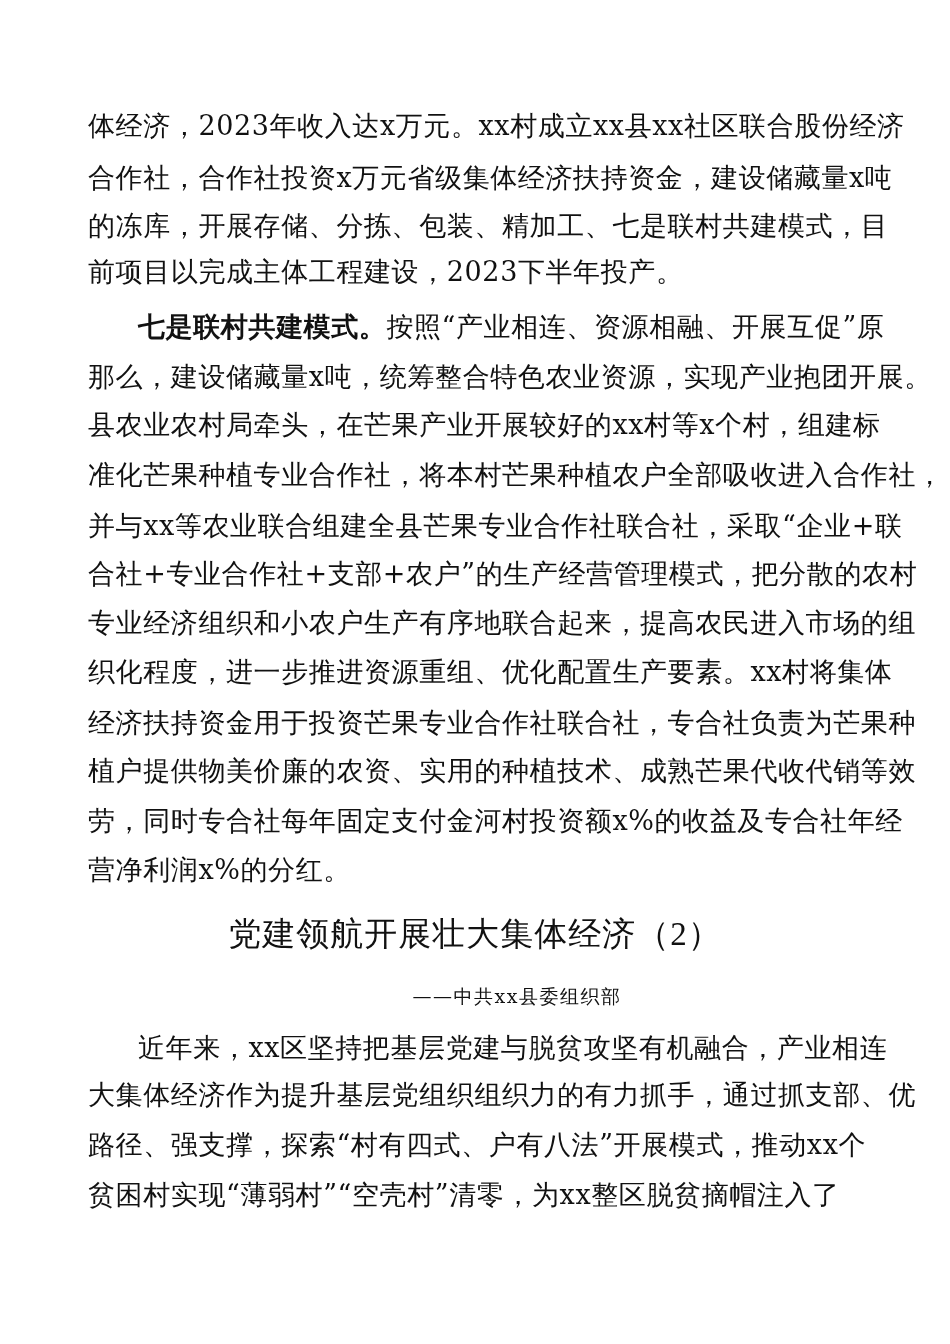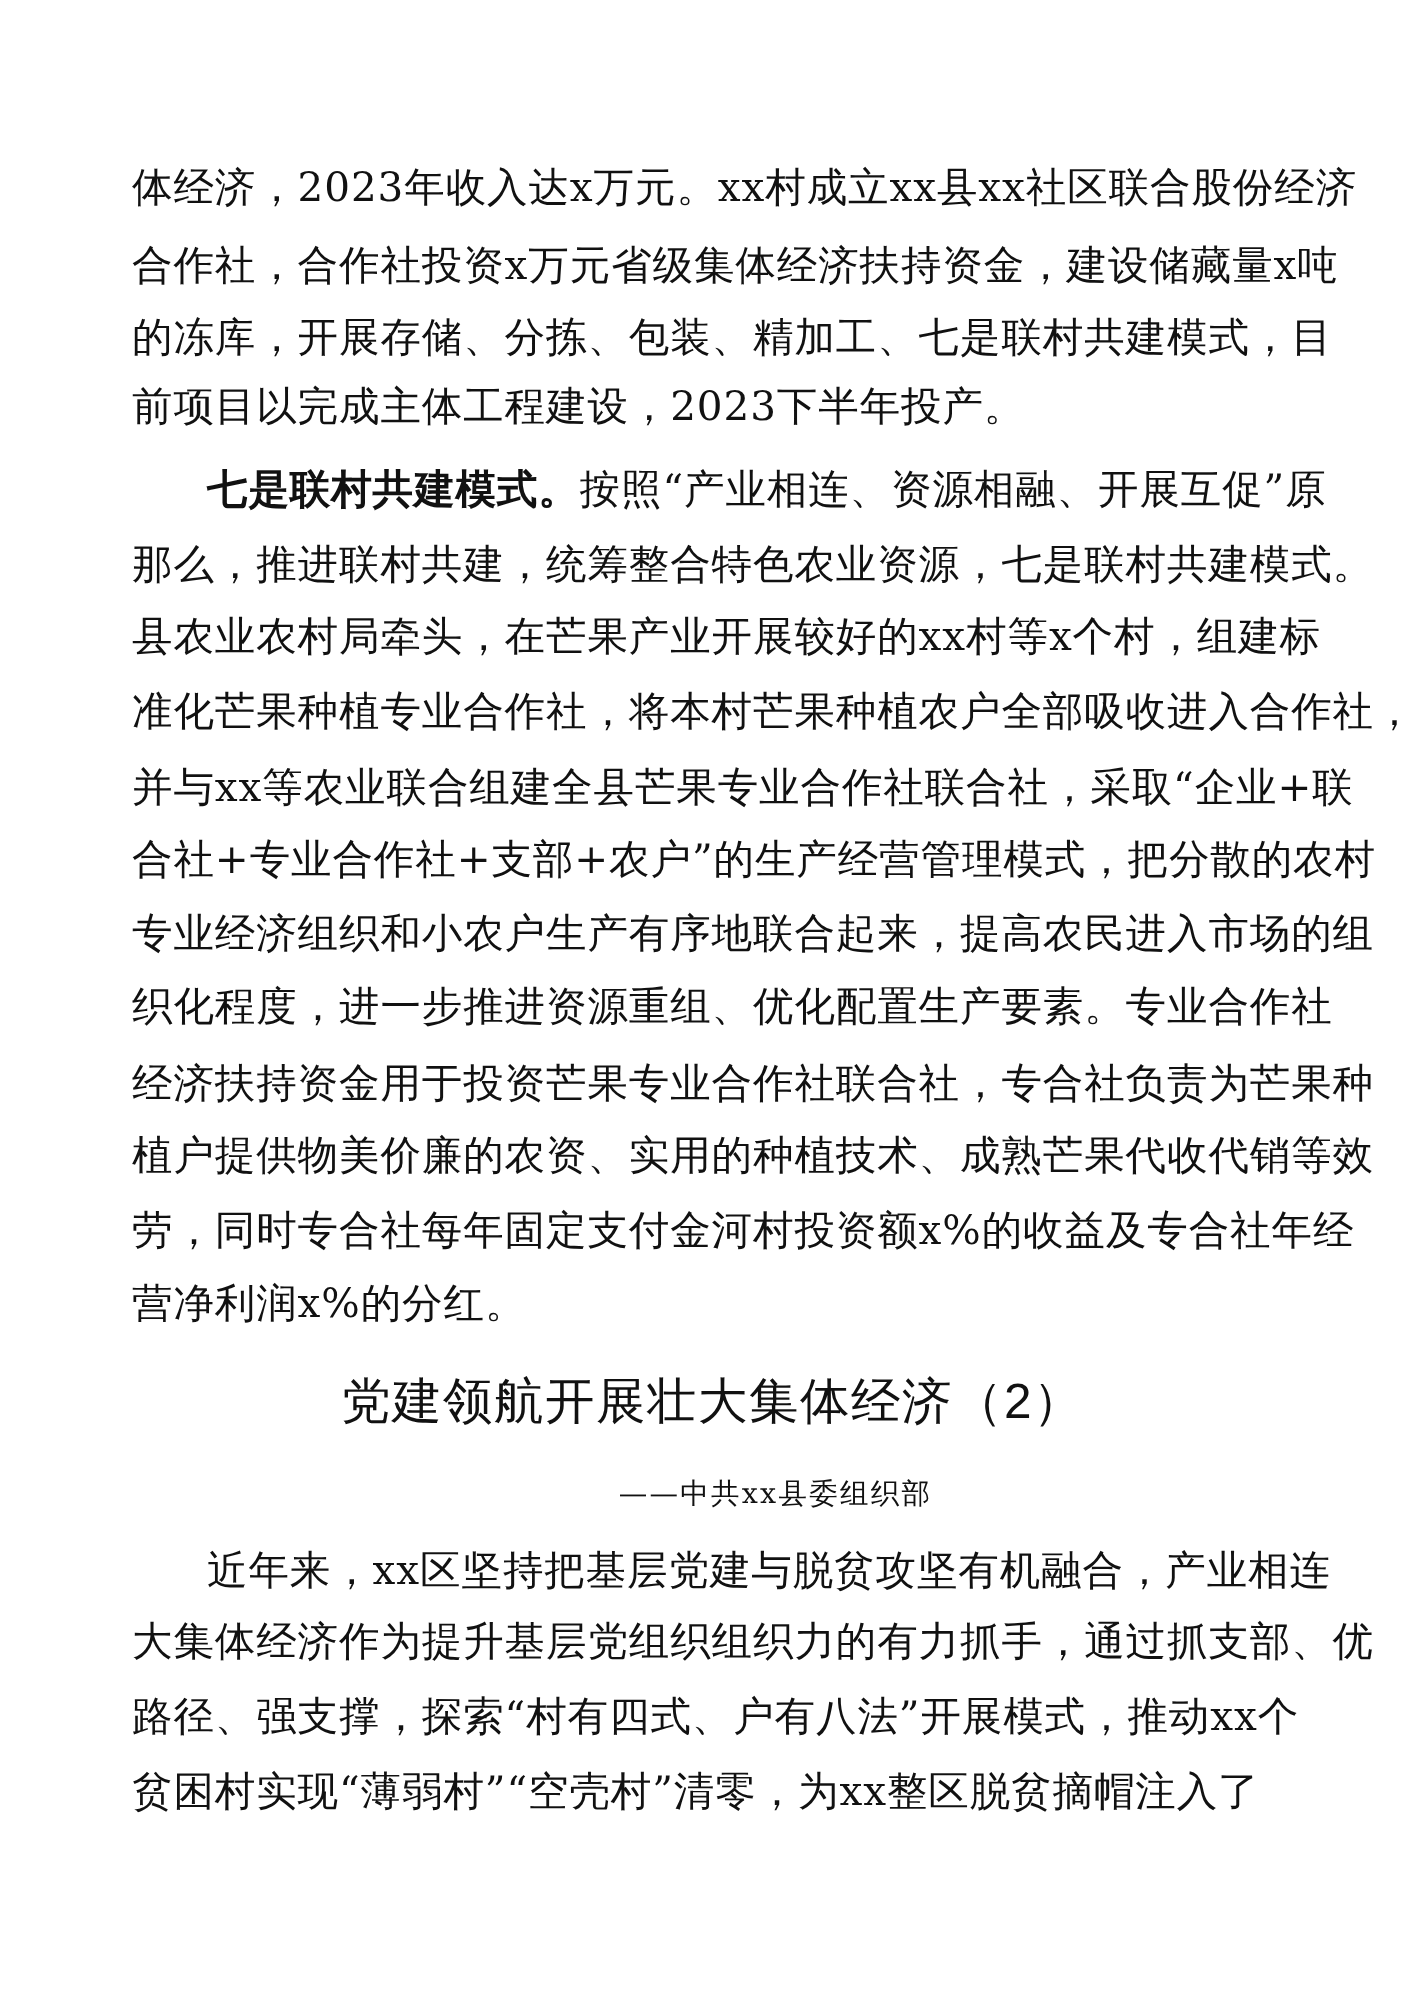--- a/index.html
+++ b/index.html
@@ -36,21 +36,21 @@
     .lead {
       font-family: "DejaVu Sans", "Liberation Sans", sans-serif;
       font-weight: bold;
     }
     .title {
       position: absolute;
       left: 0;
       width: 950px;
       top: 912px;
       text-align: center;
-      font-family: Liberation Sans, sans-serif;
+      font-family: Liberation Serif, serif;
       font-size: 33px;
       line-height: 44px;
       letter-spacing: 1px;
       white-space: nowrap;
       font-weight: normal;
     }
     .subtitle {
       position: absolute;
       left: 0;
       width: 950px;
@@ -74,27 +74,27 @@
     <div class="line" style="top:111px">体经济，2023年收入达x万元。xx村成立xx县xx社区联合股份经济</div>
     <div class="line" style="top:163px">合作社，合作社投资x万元省级集体经济扶持资金，建设储藏量x吨</div>
     <div class="line" style="top:211px">的冻库，开展存储、分拣、包装、精加工、七是联村共建模式，目</div>
     <div class="line" style="top:257px">前项目以完成主体工程建设，2023下半年投产。</div>
   </div>
 
   <div>
     <div class="line indent" style="top:312px">
       <span class="lead">七是联村共建模式。</span><span>按照“产业相连、资源相融、开展互促”原</span>
     </div>
-    <div class="line" style="top:362px">那么，推进联村共建，统筹整合特色农业资源，七是联村共建模式。</div>
+    <div class="line" style="top:362px">那么，建设储藏量x吨，统筹整合特色农业资源，实现产业抱团开展。</div>
     <div class="line" style="top:410px">县农业农村局牵头，在芒果产业开展较好的xx村等x个村，组建标</div>
     <div class="line" style="top:460px">准化芒果种植专业合作社，将本村芒果种植农户全部吸收进入合作社，</div>
     <div class="line" style="top:511px">并与xx等农业联合组建全县芒果专业合作社联合社，采取“企业+联</div>
     <div class="line" style="top:559px">合社+专业合作社+支部+农户”的生产经营管理模式，把分散的农村</div>
     <div class="line" style="top:608px">专业经济组织和小农户生产有序地联合起来，提高农民进入市场的组</div>
-    <div class="line" style="top:657px">织化程度，进一步推进资源重组、优化配置生产要素。专业合作社</div>
+    <div class="line" style="top:657px">织化程度，进一步推进资源重组、优化配置生产要素。xx村将集体</div>
     <div class="line" style="top:708px">经济扶持资金用于投资芒果专业合作社联合社，专合社负责为芒果种</div>
     <div class="line" style="top:756px">植户提供物美价廉的农资、实用的种植技术、成熟芒果代收代销等效</div>
     <div class="line" style="top:806px">劳，同时专合社每年固定支付金河村投资额x%的收益及专合社年经</div>
     <div class="line" style="top:855px">营净利润x%的分红。</div>
   </div>
 
   <h1 class="title" style="margin:0">党建领航开展壮大集体经济（2）</h1>
   <div class="subtitle">——中共xx县委组织部</div>
 
   <div>

